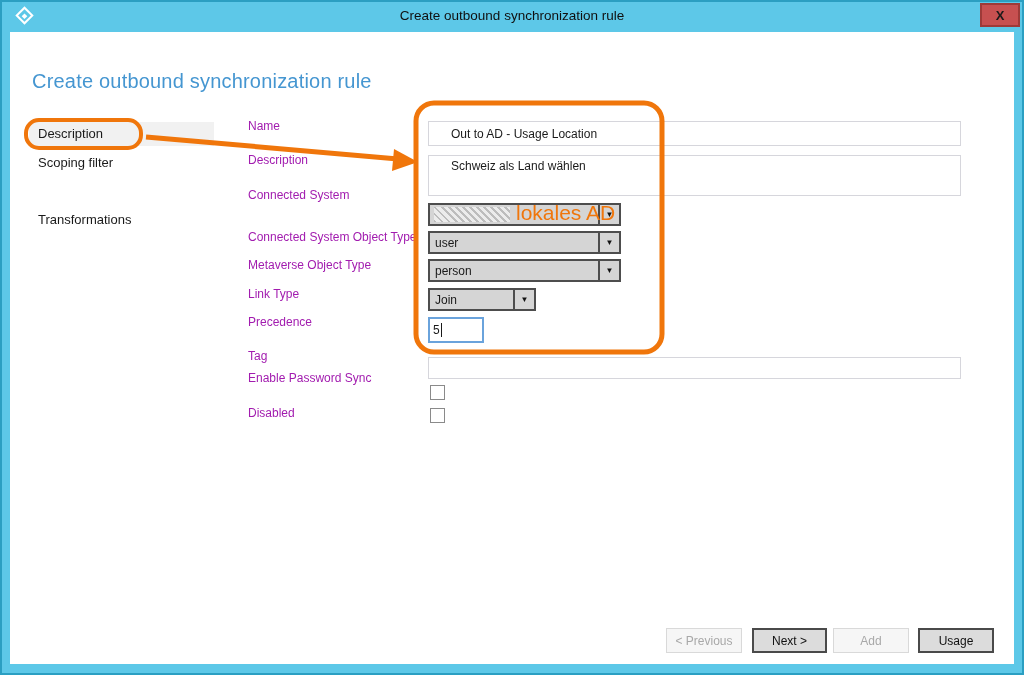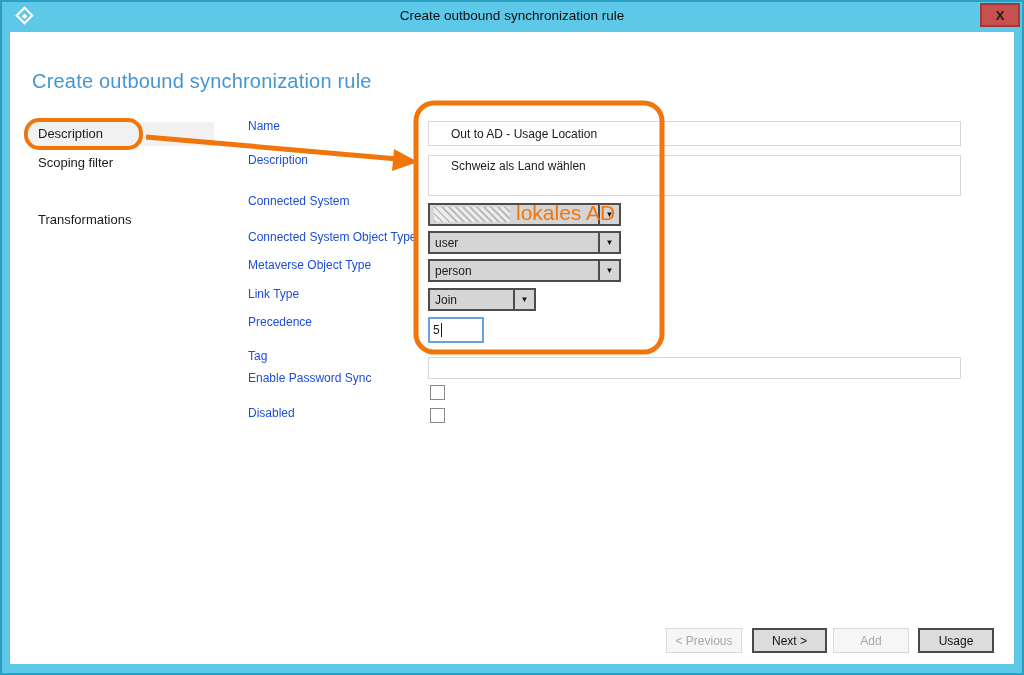--- a/index.html
+++ b/index.html
@@ -43,22 +43,22 @@
   .nav-item {
     position:absolute; left:19px; width:185px; height:24px;
     font-size:13px; color:#1a1a1a; line-height:24px; padding-left:9px; cursor:pointer;
   }
   .nav-item.selected { background:#f1f1f1; }
   .nav-desc  { top:90px; }
   .nav-scope { top:119px; }
   .nav-join  { top:147px; }
   .nav-trans { top:176px; }
   
-  .fl { position:absolute; left:238px; font-size:12px; color:#1d4ed8; height:16px; }
-  .fl-name   { top:87px; }  .fl-desc { top:121px; } .fl-cs   { top:162px; }
+  .fl { position:absolute; left:238px; font-size:12px; color:#a21caf; height:16px; }
+  .fl-name   { top:87px; }  .fl-desc { top:121px; } .fl-cs   { top:156px; }
   .fl-csot   { top:198px; } .fl-mot  { top:226px; } .fl-lt   { top:255px; }
   .fl-prec   { top:283px; } .fl-tag  { top:317px; } .fl-eps  { top:339px; }
   .fl-dis    { top:374px; }
   
   .txt {
     position:absolute; background:#fff; border:1px solid #d6d6dc;
     font-family:"Liberation Sans", sans-serif; font-size:12px; color:#1a1a1a;
     padding:3px 22px; outline:none;
   }
   .in-name { left:418px; top:89px;  width:533px; height:25px; }

